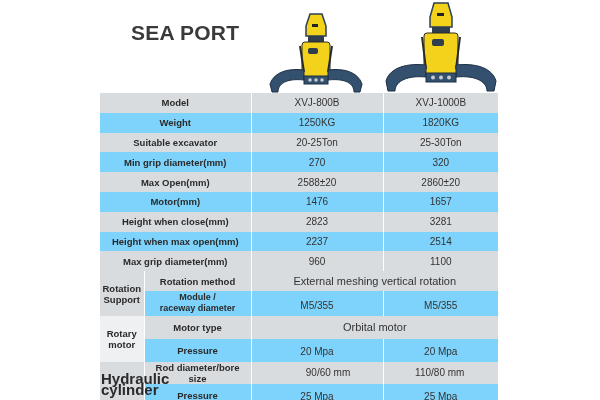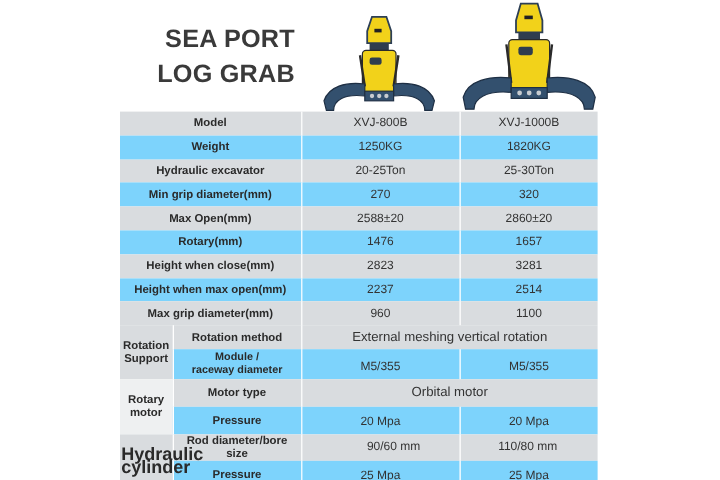--- a/index.html
+++ b/index.html
@@ -4,21 +4,20 @@
 <style>
   * { box-sizing: border-box; margin: 0; padding: 0; }
   html, body { width: 600px; height: 400px; background: #ffffff; overflow: hidden; }
   body { position: relative; font-family: "Liberation Sans", sans-serif; color: #333; }
 
   .title {
     position: absolute; left: 131px; top: 18px;
     font-family: "Liberation Sans", sans-serif;
     font-weight: bold; font-size: 21px; line-height: 29px; color: #3a3a3a;
     letter-spacing: 0.2px;
-    text-align: right;
   }
 
   .grab { position: absolute; }
   .grab svg { display: block; width: 100%; height: 100%; }
   .grab-1 { left: 268px; top: 12px; width: 96px; height: 82px; }
   .grab-2 { left: 384px; top: 1px; width: 114px; height: 93px; }
 
   table.spec {
     position: absolute; left: 100px; top: 93px; width: 398px;
     border-collapse: collapse; table-layout: fixed;
@@ -40,21 +39,20 @@
   td.span { font-size: 11px; }
   td.value-left { text-align: left; padding-left: 30px; }
   td.value-right { text-align: right; padding-right: 22px; }
   .sub-label { font-size: 9px; }
 </style>
 </head>
 <body>
 
 <div class="title">
   <div>SEA PORT</div>
-  <div>LOG GRAB</div>
 </div>
 
 <div class="grab grab-1">
   <svg viewBox="0 0 96 82" preserveAspectRatio="none">
 
     <path d="M42 2 L54 2 L58 14 L58 24 L38 24 L38 14 Z" fill="#f2d21a" stroke="#2d3f55" stroke-width="1.5"></path>
     <rect x="44" y="12" width="6" height="3" fill="#222"></rect>
     <rect x="40" y="24" width="16" height="6" fill="#2f3d4e"></rect>
 
     <rect x="34" y="30" width="28" height="36" rx="3" fill="#f2d21a" stroke="#2a2a2a" stroke-width="1"></rect>
@@ -99,36 +97,36 @@
       <td class="label" colspan="2">Model</td>
       <td class="value">XVJ-800B</td>
       <td class="value">XVJ-1000B</td>
     </tr>
     <tr class="light">
       <td class="label" colspan="2">Weight</td>
       <td class="value">1250KG</td>
       <td class="value">1820KG</td>
     </tr>
     <tr class="dark">
-      <td class="label" colspan="2">Hydraulic excavator</td>
+      <td class="label" colspan="2">Suitable excavator</td>
       <td class="value">20-25Ton</td>
       <td class="value">25-30Ton</td>
     </tr>
     <tr class="light">
       <td class="label" colspan="2">Min grip diameter(mm)</td>
       <td class="value">270</td>
       <td class="value">320</td>
     </tr>
     <tr class="dark">
       <td class="label" colspan="2">Max Open(mm)</td>
       <td class="value">2588±20</td>
       <td class="value">2860±20</td>
     </tr>
     <tr class="light">
-      <td class="label" colspan="2">Rotary(mm)</td>
+      <td class="label" colspan="2">Motor(mm)</td>
       <td class="value">1476</td>
       <td class="value">1657</td>
     </tr>
     <tr class="dark">
       <td class="label" colspan="2">Height when close(mm)</td>
       <td class="value">2823</td>
       <td class="value">3281</td>
     </tr>
     <tr class="light">
       <td class="label" colspan="2">Height when max open(mm)</td>

